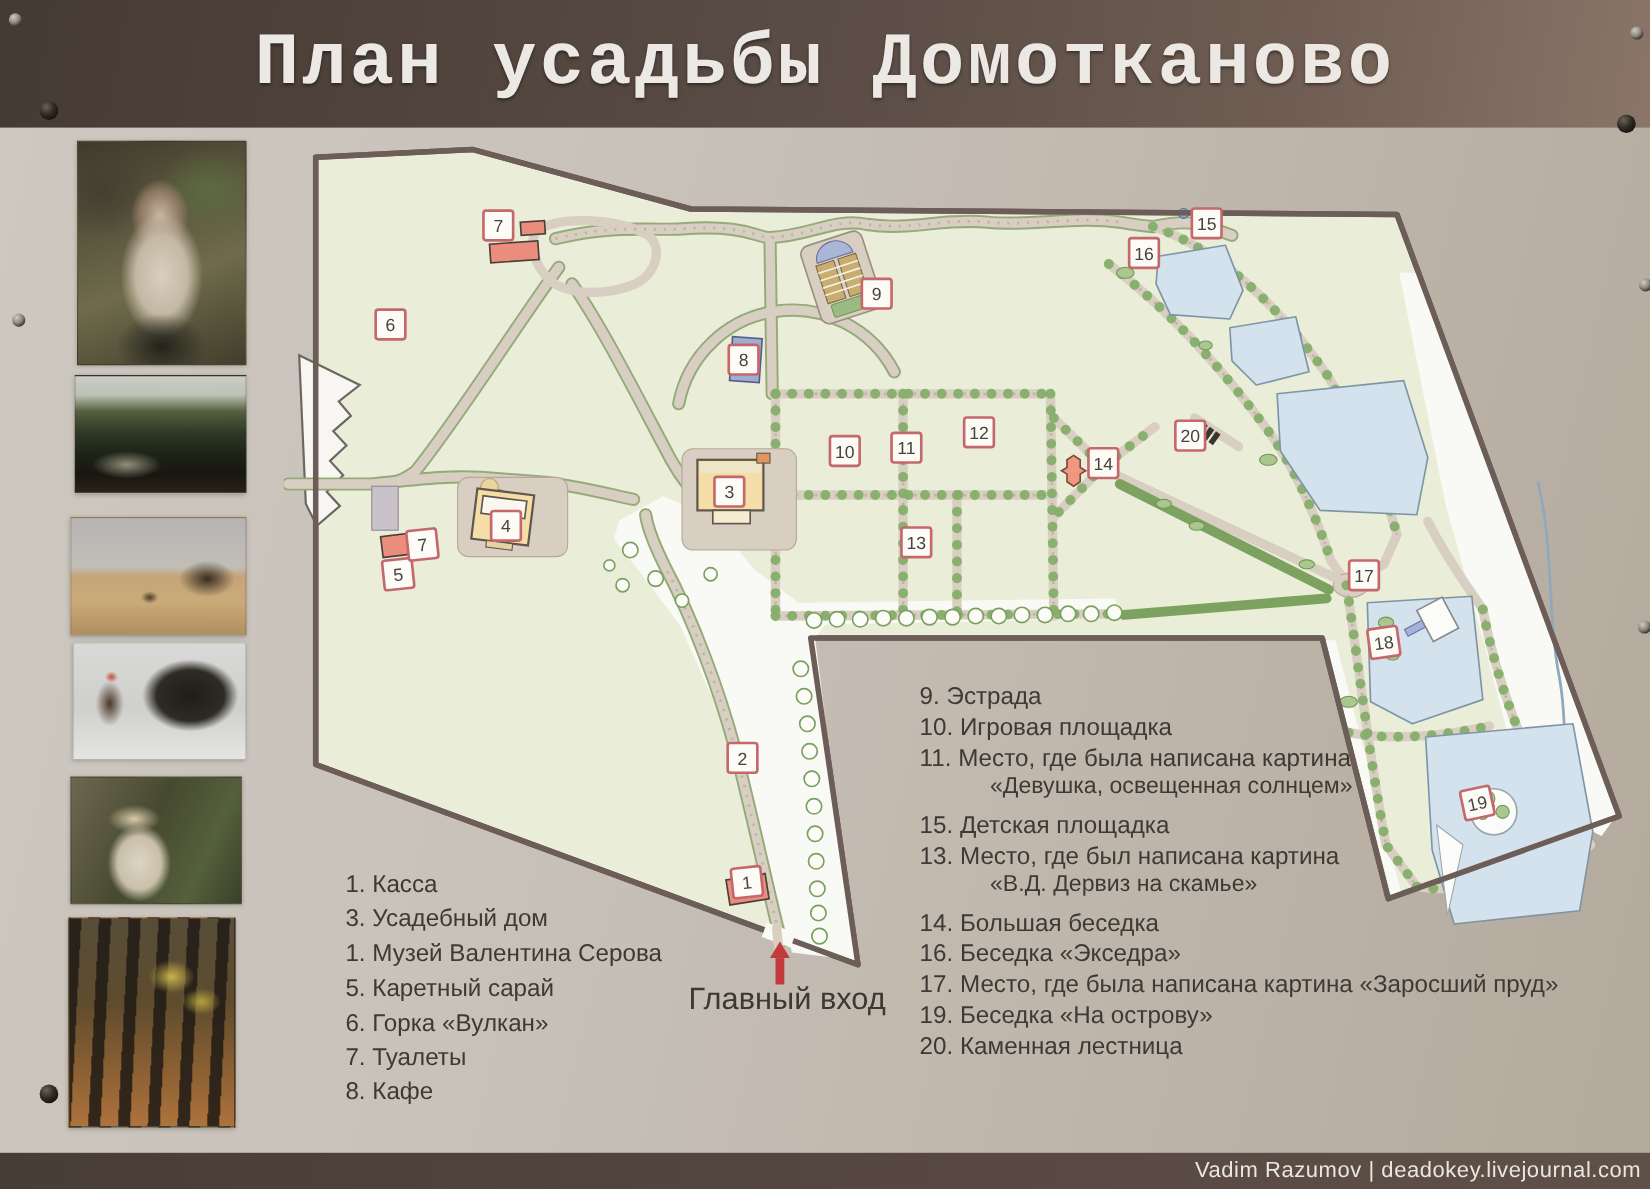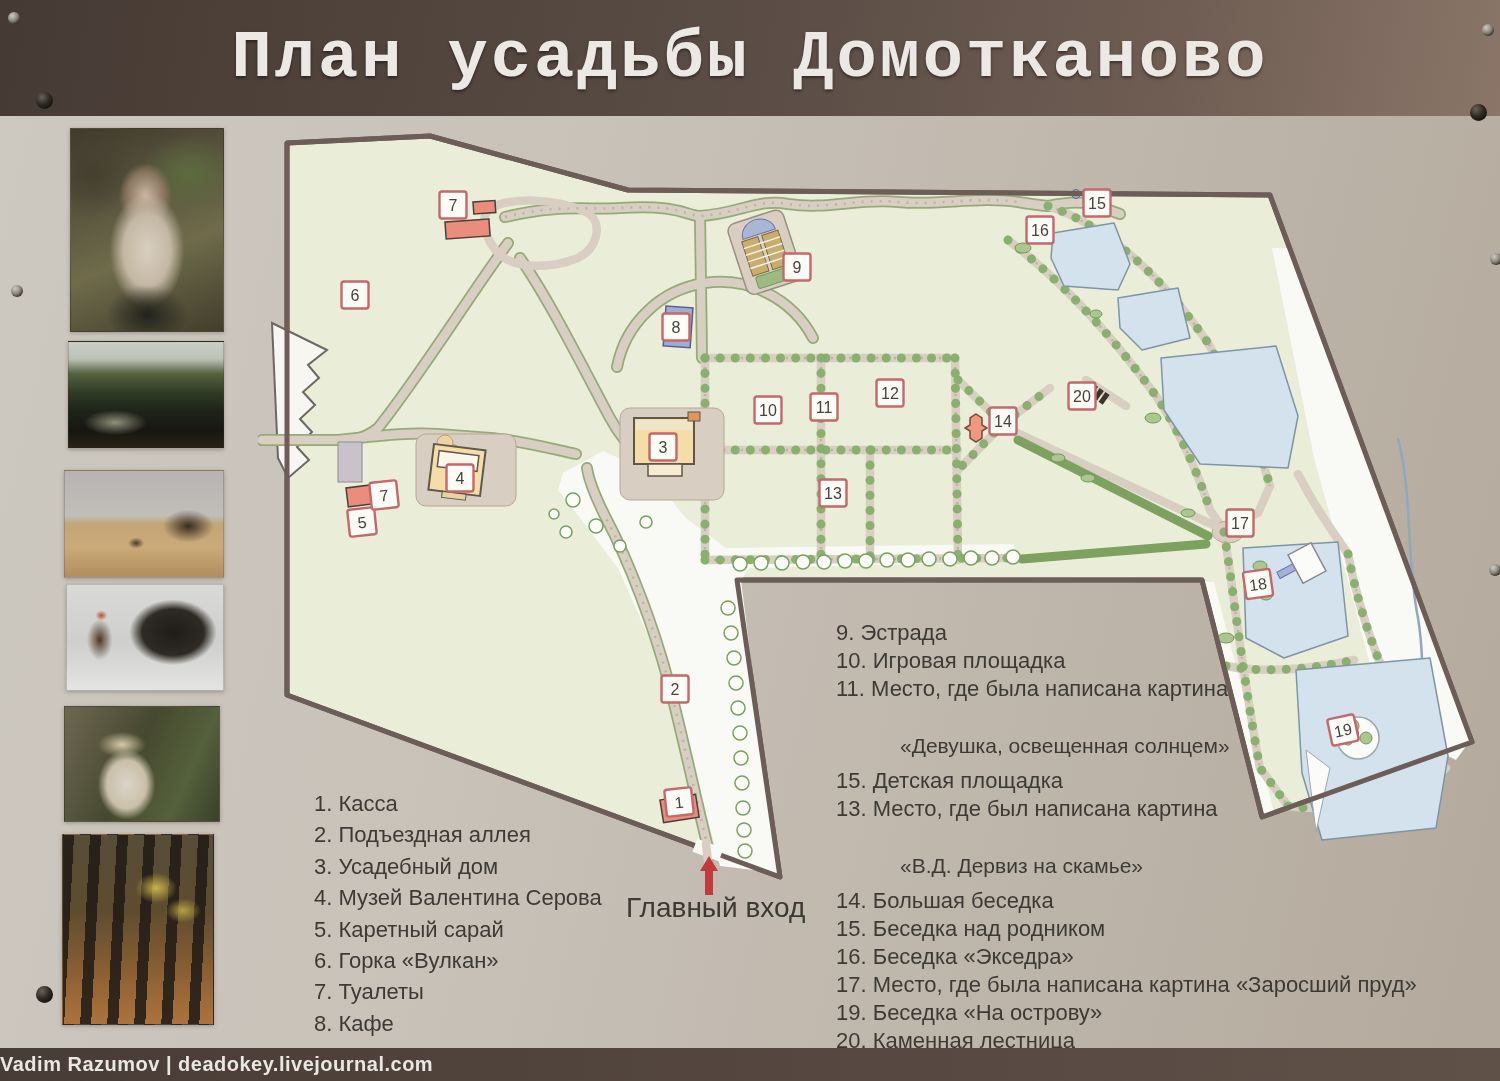--- a/index.html
+++ b/index.html
@@ -11,21 +11,21 @@
   .photo-top2{position:absolute;left:1380px;top:0;width:120px;height:8px;background:#ddd8d2;}
 
   .title-bar{position:absolute;left:0;top:0;width:1500px;height:116px;
     background:linear-gradient(100deg,#463a34 0%,#51453d 30%,#5d4f47 55%,#6f5d53 78%,#8a7568 100%);
     display:flex;align-items:center;justify-content:center;}
   .title-bar h1{margin:0;font-family:Liberation Mono, monospace;font-weight:bold;font-size:67px;
     color:#ece8e3;letter-spacing:3px;text-shadow:0 2px 3px rgba(0,0,0,.45);}
 
   .bottom-bar{position:absolute;left:0;top:1048px;width:1500px;height:33px;
     background:linear-gradient(90deg,#483c36 0%,#574941 60%,#5f5048 100%);
-    display:flex;align-items:center;font-weight:bold;}
+    display:flex;align-items:center;justify-content:flex-end;}
   .watermark{color:#eae6e1;font-size:20px;letter-spacing:.5px;padding-right:8px;white-space:nowrap;}
 
   
   .screw{position:absolute;width:12px;height:12px;border-radius:50%;
     background:radial-gradient(circle at 35% 30%,#cfcbc4 0%,#8d877e 45%,#2c2823 80%);}
   .bolt{position:absolute;width:17px;height:17px;border-radius:50%;
     background:radial-gradient(circle at 35% 30%,#6a635a 0%,#302a24 45%,#0f0d0a 85%);}
 
   
   .paint{position:absolute;border:1px solid rgba(70,60,50,.25);box-shadow:0 1px 4px rgba(0,0,0,.25);}
@@ -58,21 +58,21 @@
     repeating-linear-gradient(93deg, rgba(34,28,22,.88) 0 11px, rgba(34,28,22,0) 11px 27px),
     linear-gradient(180deg,#574d38 0%,#5e4c2e 40%,#8a5f33 72%,#ad733d 100%);}
 
   
   .legend{position:absolute;color:#3d3a35;}
   .lg-row{font-size:22px;white-space:nowrap;}
   #legend-left .lg-row{height:31.4px;line-height:31.4px;margin-left:24px;}
   #legend-right .lg-row{height:28px;line-height:28px;}
   .lg-sub{font-size:21px;height:23px;line-height:23px;white-space:nowrap;}
   #legend-right .lg-sub{padding-left:64px;}
-  .gap-after{margin-bottom:10px;margin-top:31px;}
+  .gap-after{margin-bottom:10px;}
 
   
   .entrance-label{position:absolute;left:626px;top:892px;width:170px;font-size:28px;color:#3c3933;white-space:nowrap;}
   .entrance-arrow{position:absolute;left:700px;top:856px;width:18px;height:40px;}
   .entrance-arrow .head{width:0;height:0;border-left:9px solid transparent;border-right:9px solid transparent;
     border-bottom:15px solid #c13a3c;}
   .entrance-arrow .stem{width:8px;height:24px;background:#c13a3c;margin-left:5px;}
 
   
   #map{position:absolute;left:258px;top:118px;}
@@ -404,38 +404,36 @@
         </g>
         <g class="mk" transform="translate(824,278) rotate(0)">
           <rect x="-13.5" y="-13.5" width="27" height="27" rx="2.5"></rect>
           <text y="6">20</text>
         </g>
       </g>
   </svg>
 
   <div id="legend-left" class="legend" style="left:290px;top:788px;">
       <div class="lg-row">1. Касса</div>
-      <div class="lg-row">2. Подъездная аллея</div>
       <div class="lg-row">3. Усадебный дом</div>
-      <div class="lg-row">4. Музей Валентина Серова</div>
+      <div class="lg-row">1. Музей Валентина Серова</div>
       <div class="lg-row">5. Каретный сарай</div>
       <div class="lg-row">6. Горка «Вулкан»</div>
       <div class="lg-row">7. Туалеты</div>
       <div class="lg-row">8. Кафе</div>
     </div>
   <div id="legend-right" class="legend" style="left:836px;top:619px;">
       <div class="lg-row">9. Эстрада</div>
       <div class="lg-row">10. Игровая площадка</div>
       <div class="lg-row">11. Место, где была написана картина</div>
       <div class="lg-sub gap-after">«Девушка, освещенная солнцем»</div>
       <div class="lg-row">15. Детская площадка</div>
       <div class="lg-row">13. Место, где был написана картина</div>
       <div class="lg-sub gap-after">«В.Д. Дервиз на скамье»</div>
       <div class="lg-row">14. Большая беседка</div>
-      <div class="lg-row">15. Беседка над родником</div>
       <div class="lg-row">16. Беседка «Экседра»</div>
       <div class="lg-row">17. Место, где была написана картина   «Заросший пруд»</div>
       <div class="lg-row">19. Беседка «На острову»</div>
       <div class="lg-row">20. Каменная лестница</div>
     </div>
 
   <div class="entrance-arrow">
     <div class="head"></div>
       <div class="stem"></div>
   </div>

